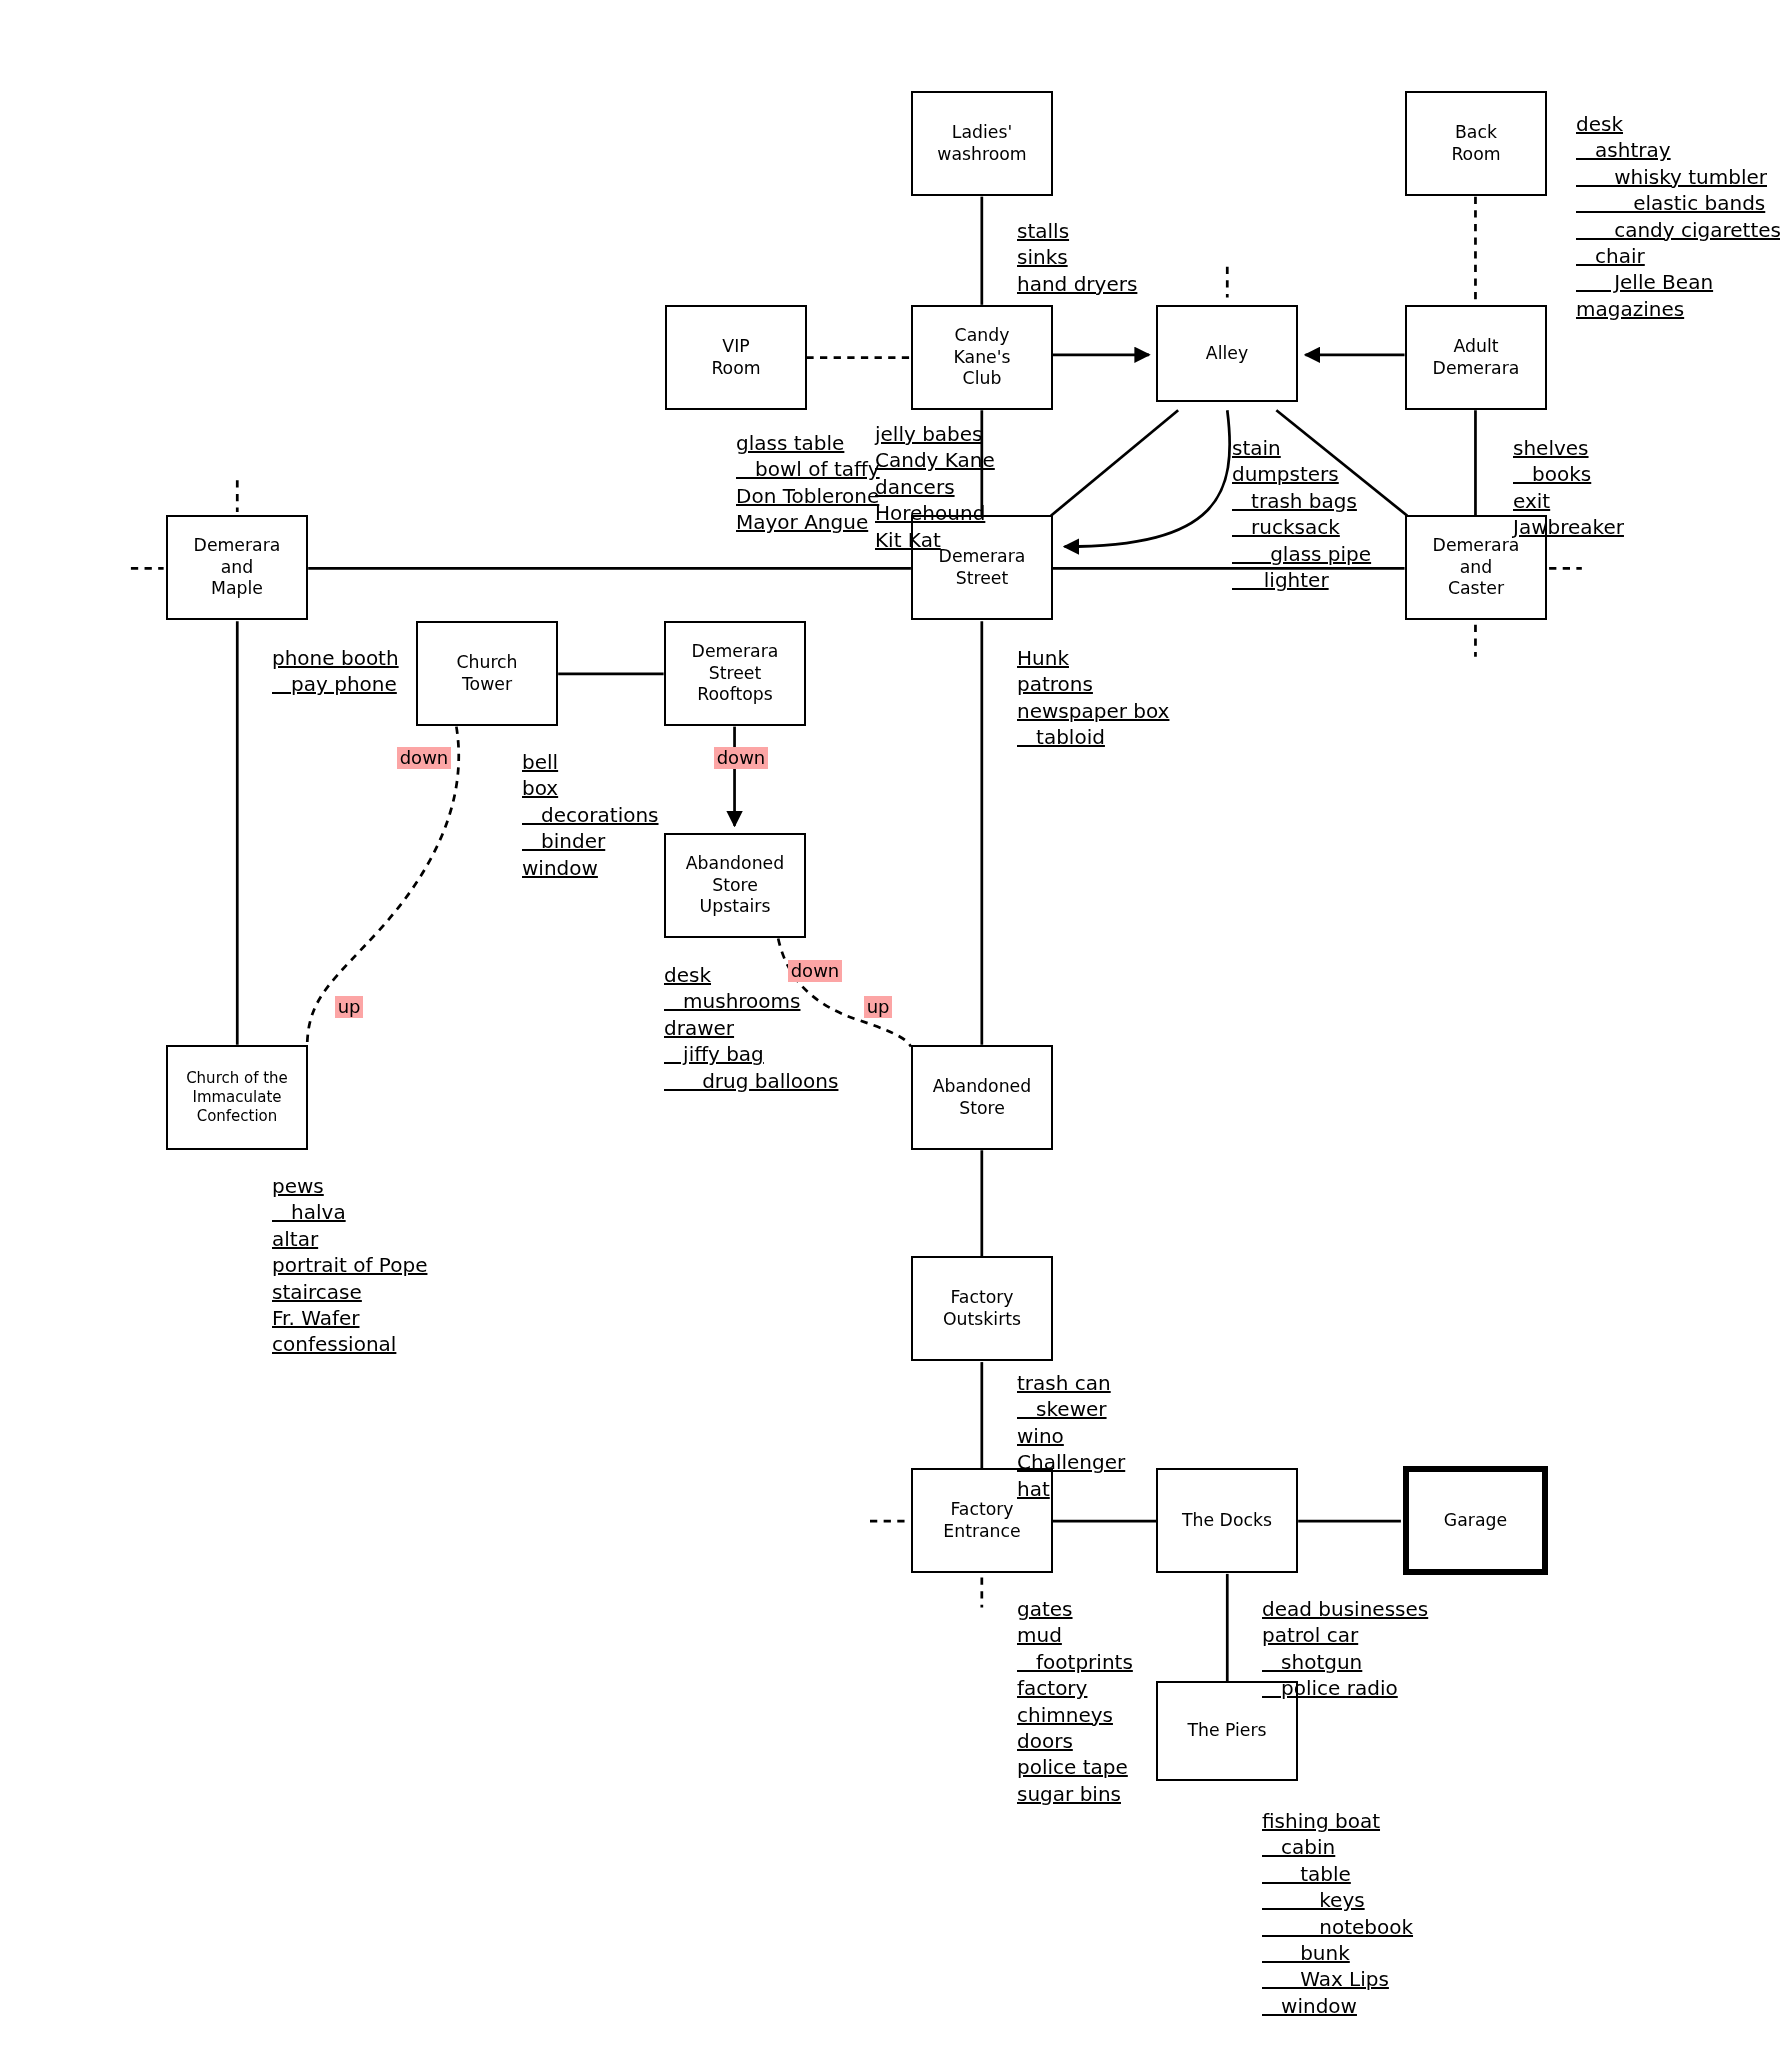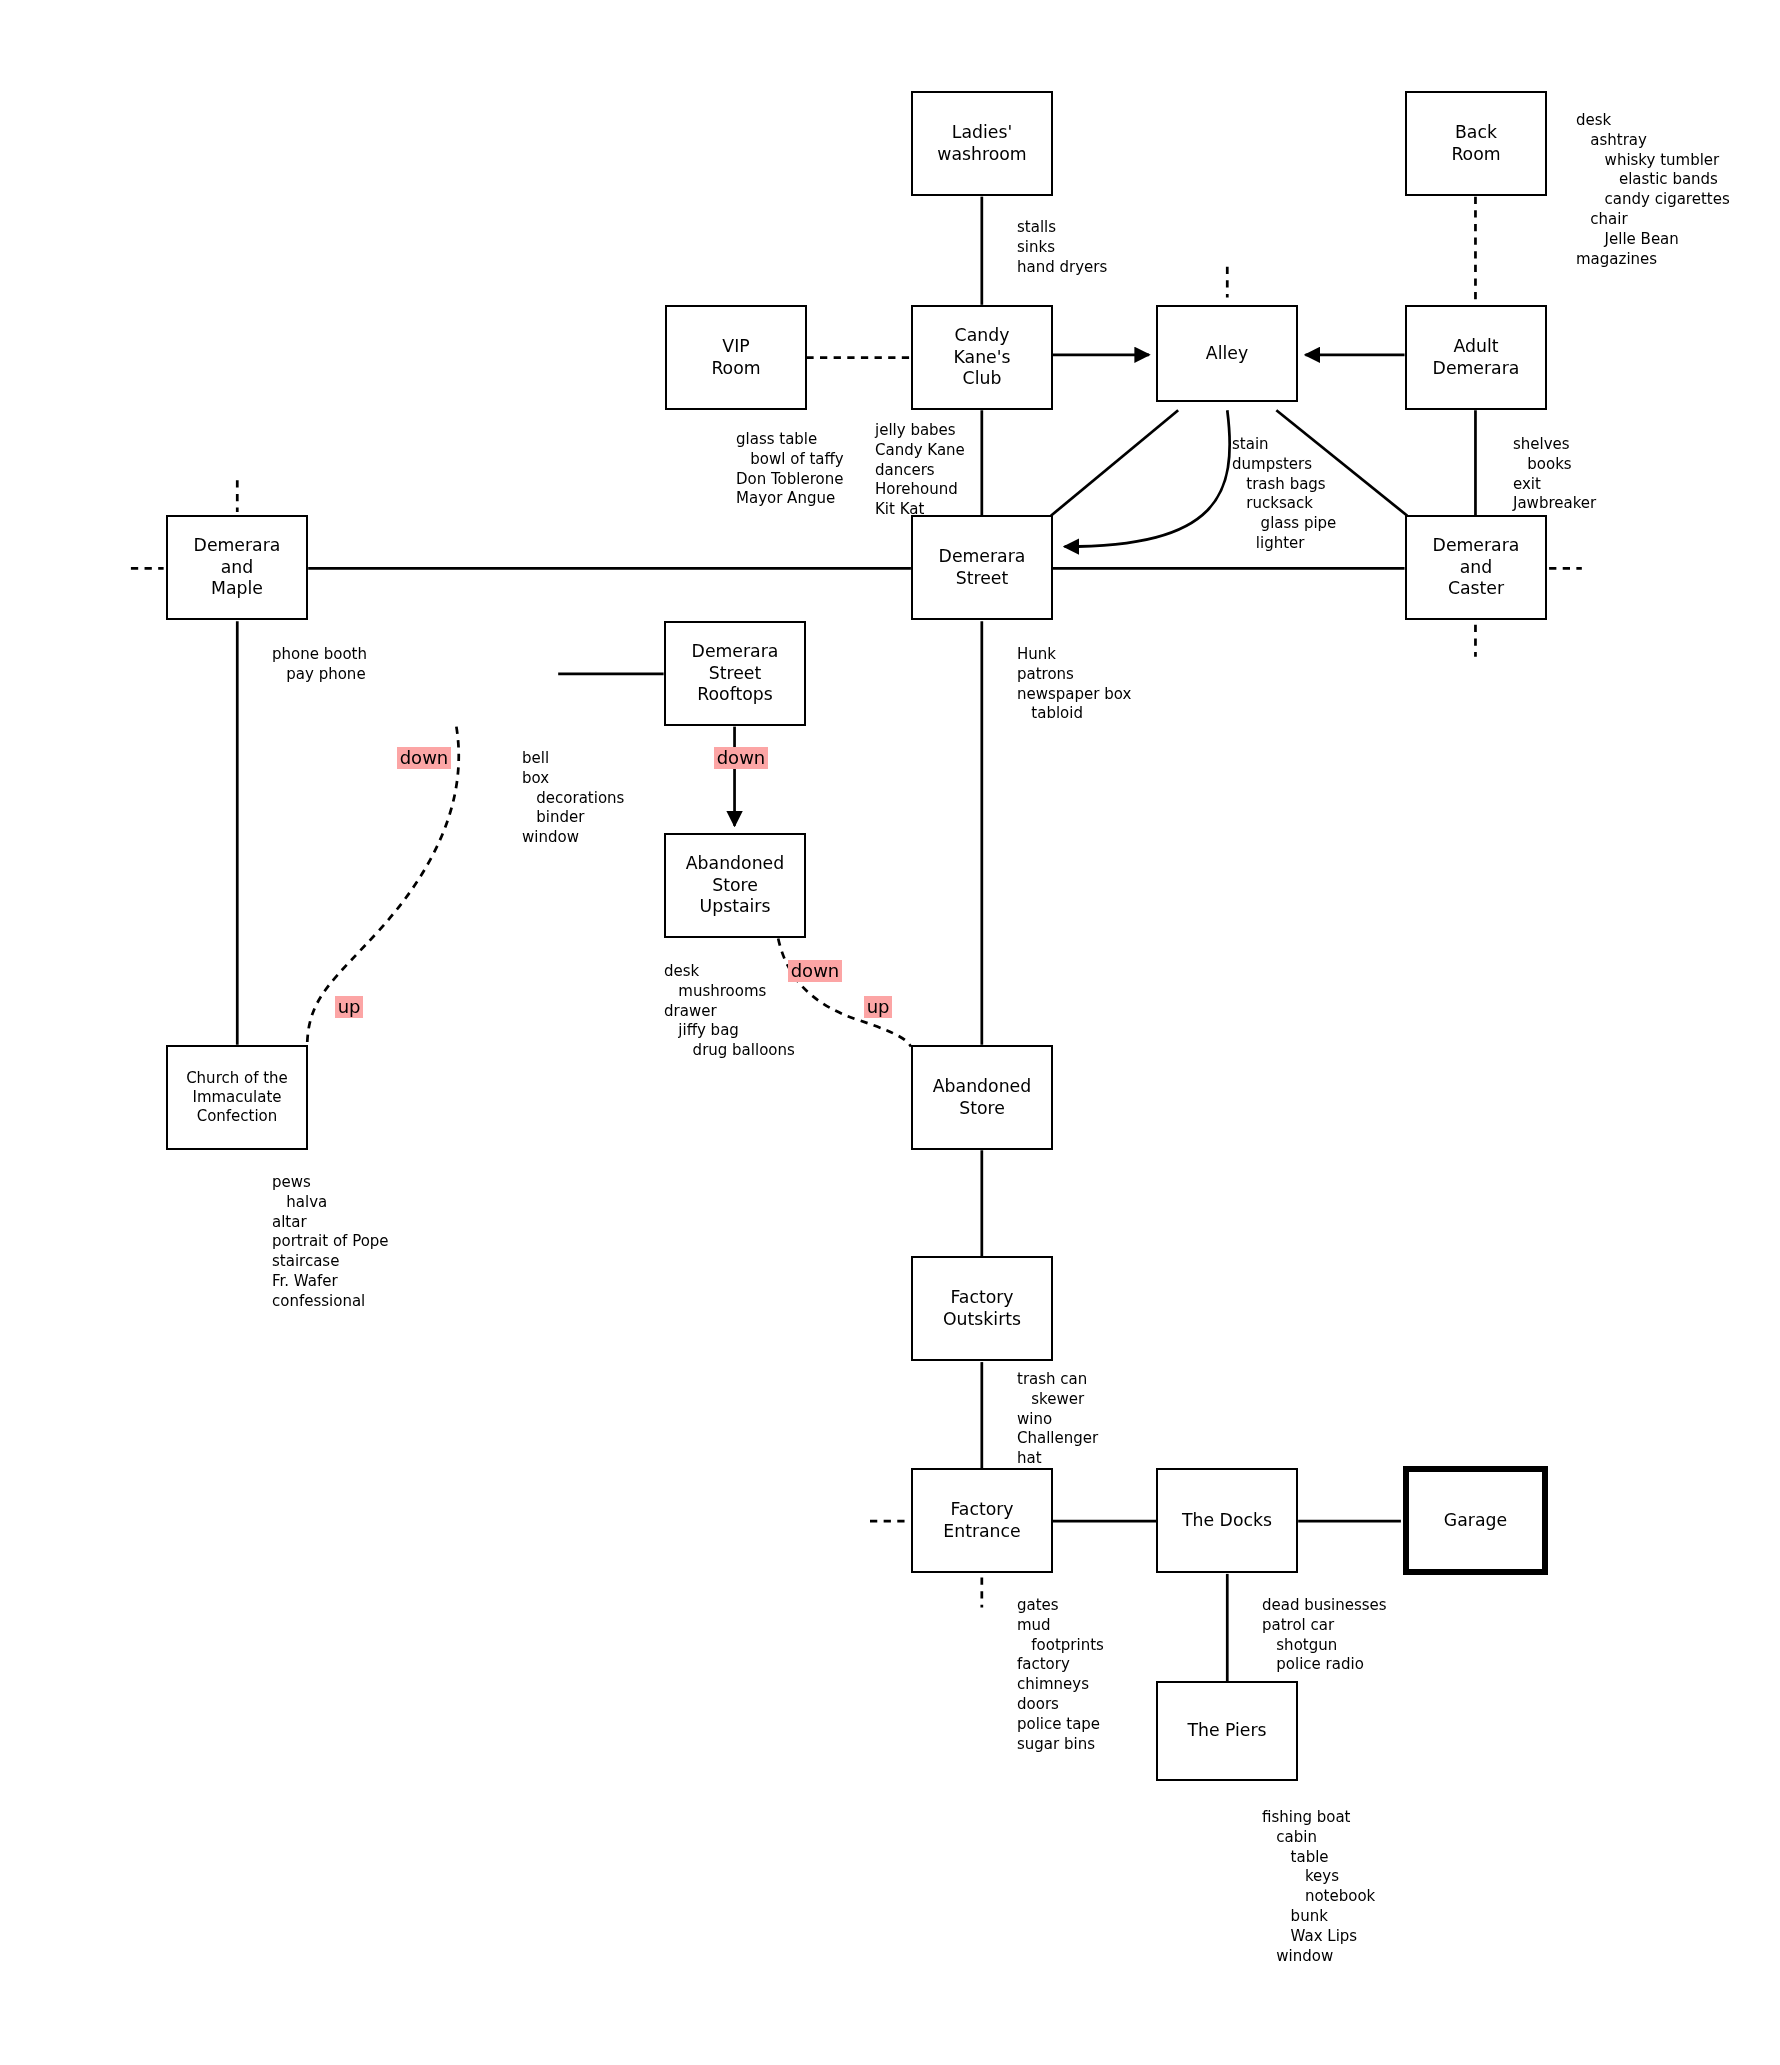--- a/index.html
+++ b/index.html
@@ -13,21 +13,21 @@
   .node {
     position:absolute; border:2.7px solid #000; background:#fff;
     display:flex; align-items:center; justify-content:center;
     text-align:center; font-size:17.3px; line-height:1.25;
     white-space:pre-line;
   }
   .node.thick { border-width:6.4px;align-items:center; }
   .node.small { font-size:15px; }
   .ann {
     position:absolute; font-family:"DejaVu Sans", sans-serif;
-    font-size:15px; line-height:1.32; white-space:pre; background:transparent;
+    font-size:20px; line-height:1.32; white-space:pre; background:transparent;text-decoration:underline;
   }
   .edge-label {
     position:absolute; font-size:18px; line-height:1.2;
     background:#fca5a5; padding:0 2.7px;
   }
 </style>
 </head>
 <body>
 
 <div id="canvas">
@@ -84,20 +84,22 @@
   <div class="node" style="left:1365px;top:305px;width:142px;height:105px"><span class="node-label">Adult
 Demerara</span></div>
   <div class="node" style="left:126px;top:515px;width:142px;height:105px"><span class="node-label">Demerara
 and
 Maple</span></div>
   <div class="node" style="left:871px;top:515px;width:142px;height:105px"><span class="node-label">Demerara
 Street</span></div>
   <div class="node" style="left:1365px;top:515px;width:142px;height:105px"><span class="node-label">Demerara
 and
 Caster</span></div>
+  <div class="node" style="left:376px;top:621px;width:142px;height:105px"><span class="node-label">Church
+Tower</span></div>
   <div class="node" style="left:624px;top:621px;width:142px;height:105px"><span class="node-label">Demerara
 Street
 Rooftops</span></div>
   <div class="node" style="left:624px;top:833px;width:142px;height:105px"><span class="node-label">Abandoned
 Store
 Upstairs</span></div>
   <div class="node small" style="left:126px;top:1045px;width:142px;height:105px"><span class="node-label">Church of the
 Immaculate
 Confection</span></div>
   <div class="node" style="left:871px;top:1045px;width:142px;height:105px"><span class="node-label">Abandoned

